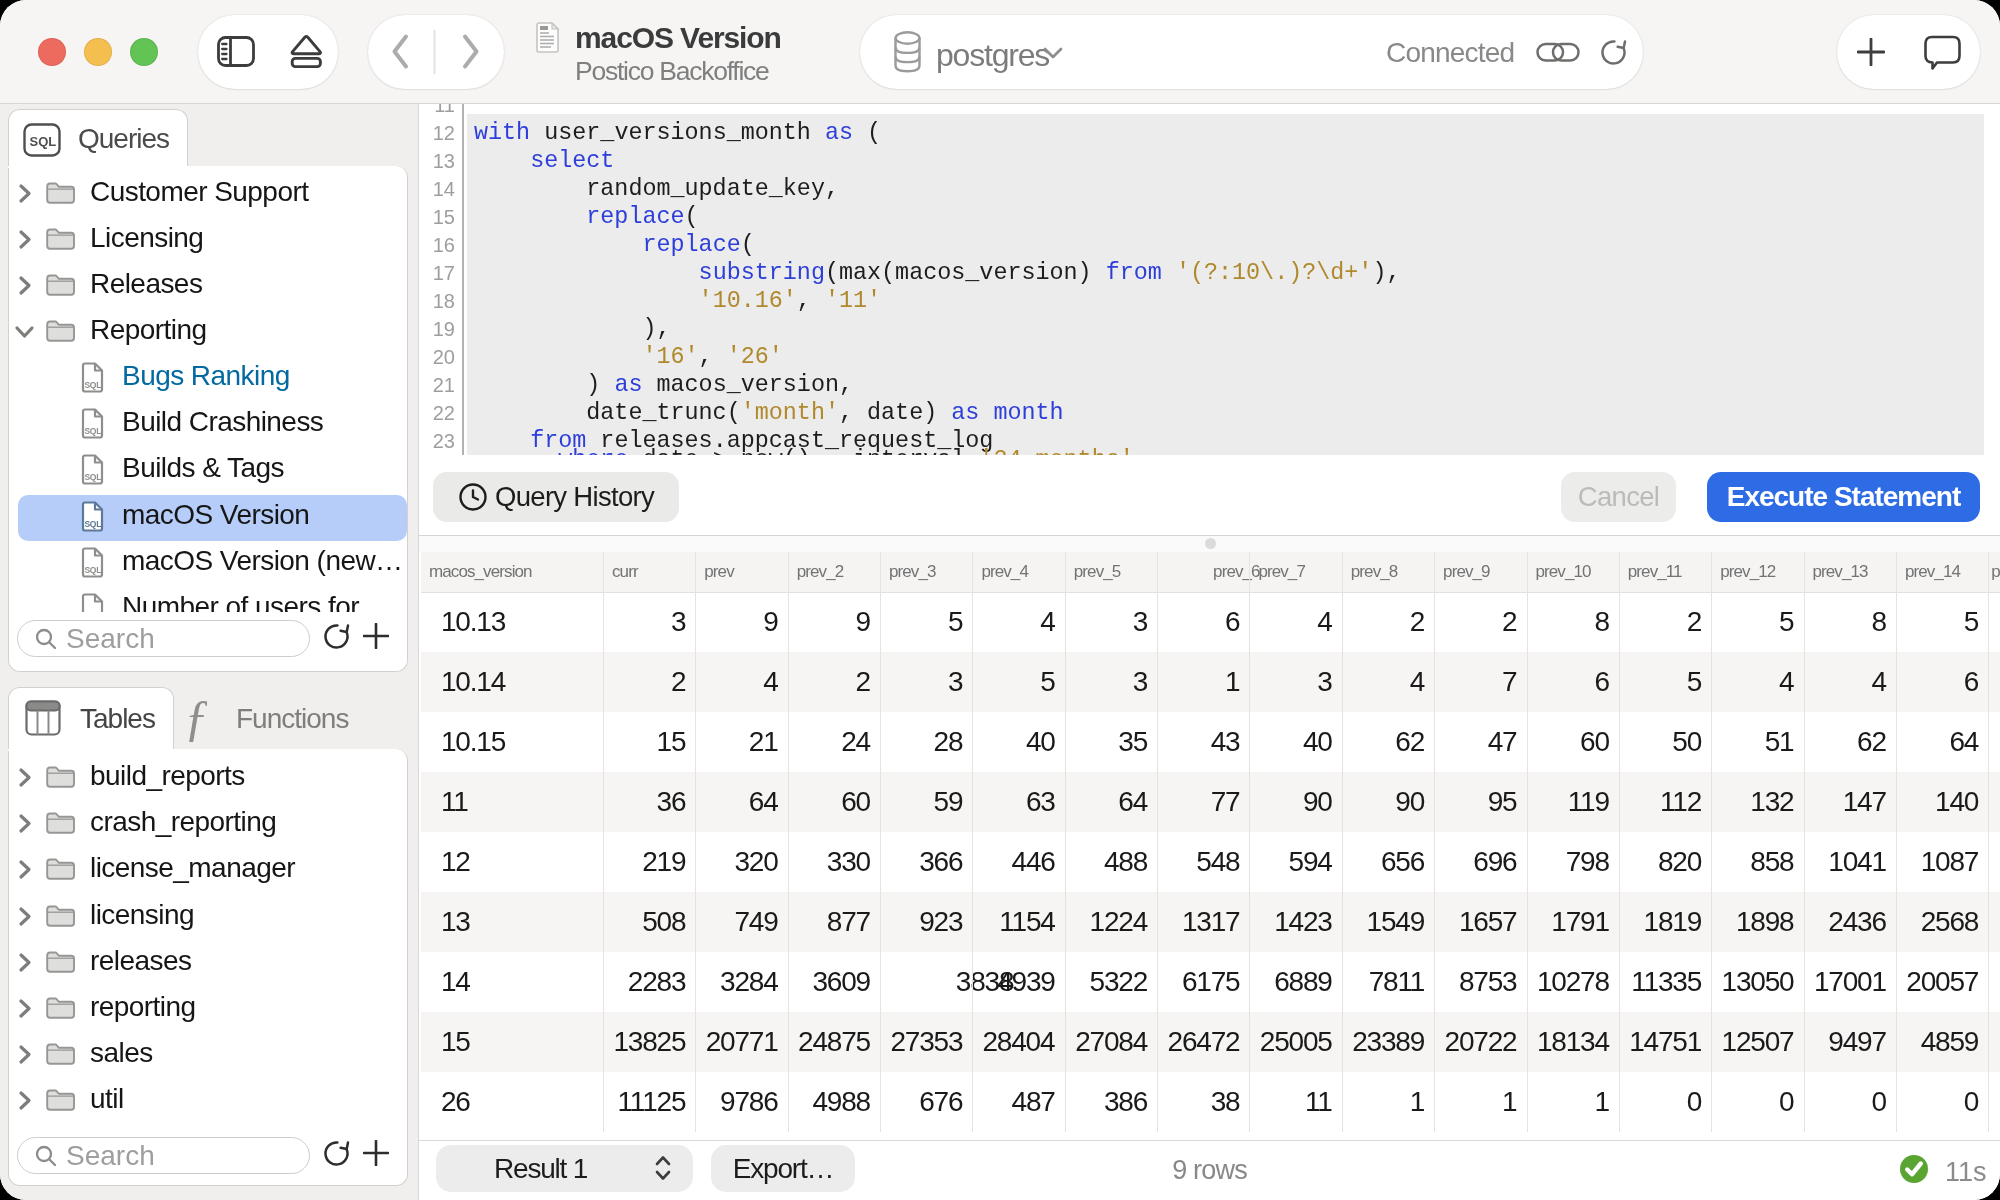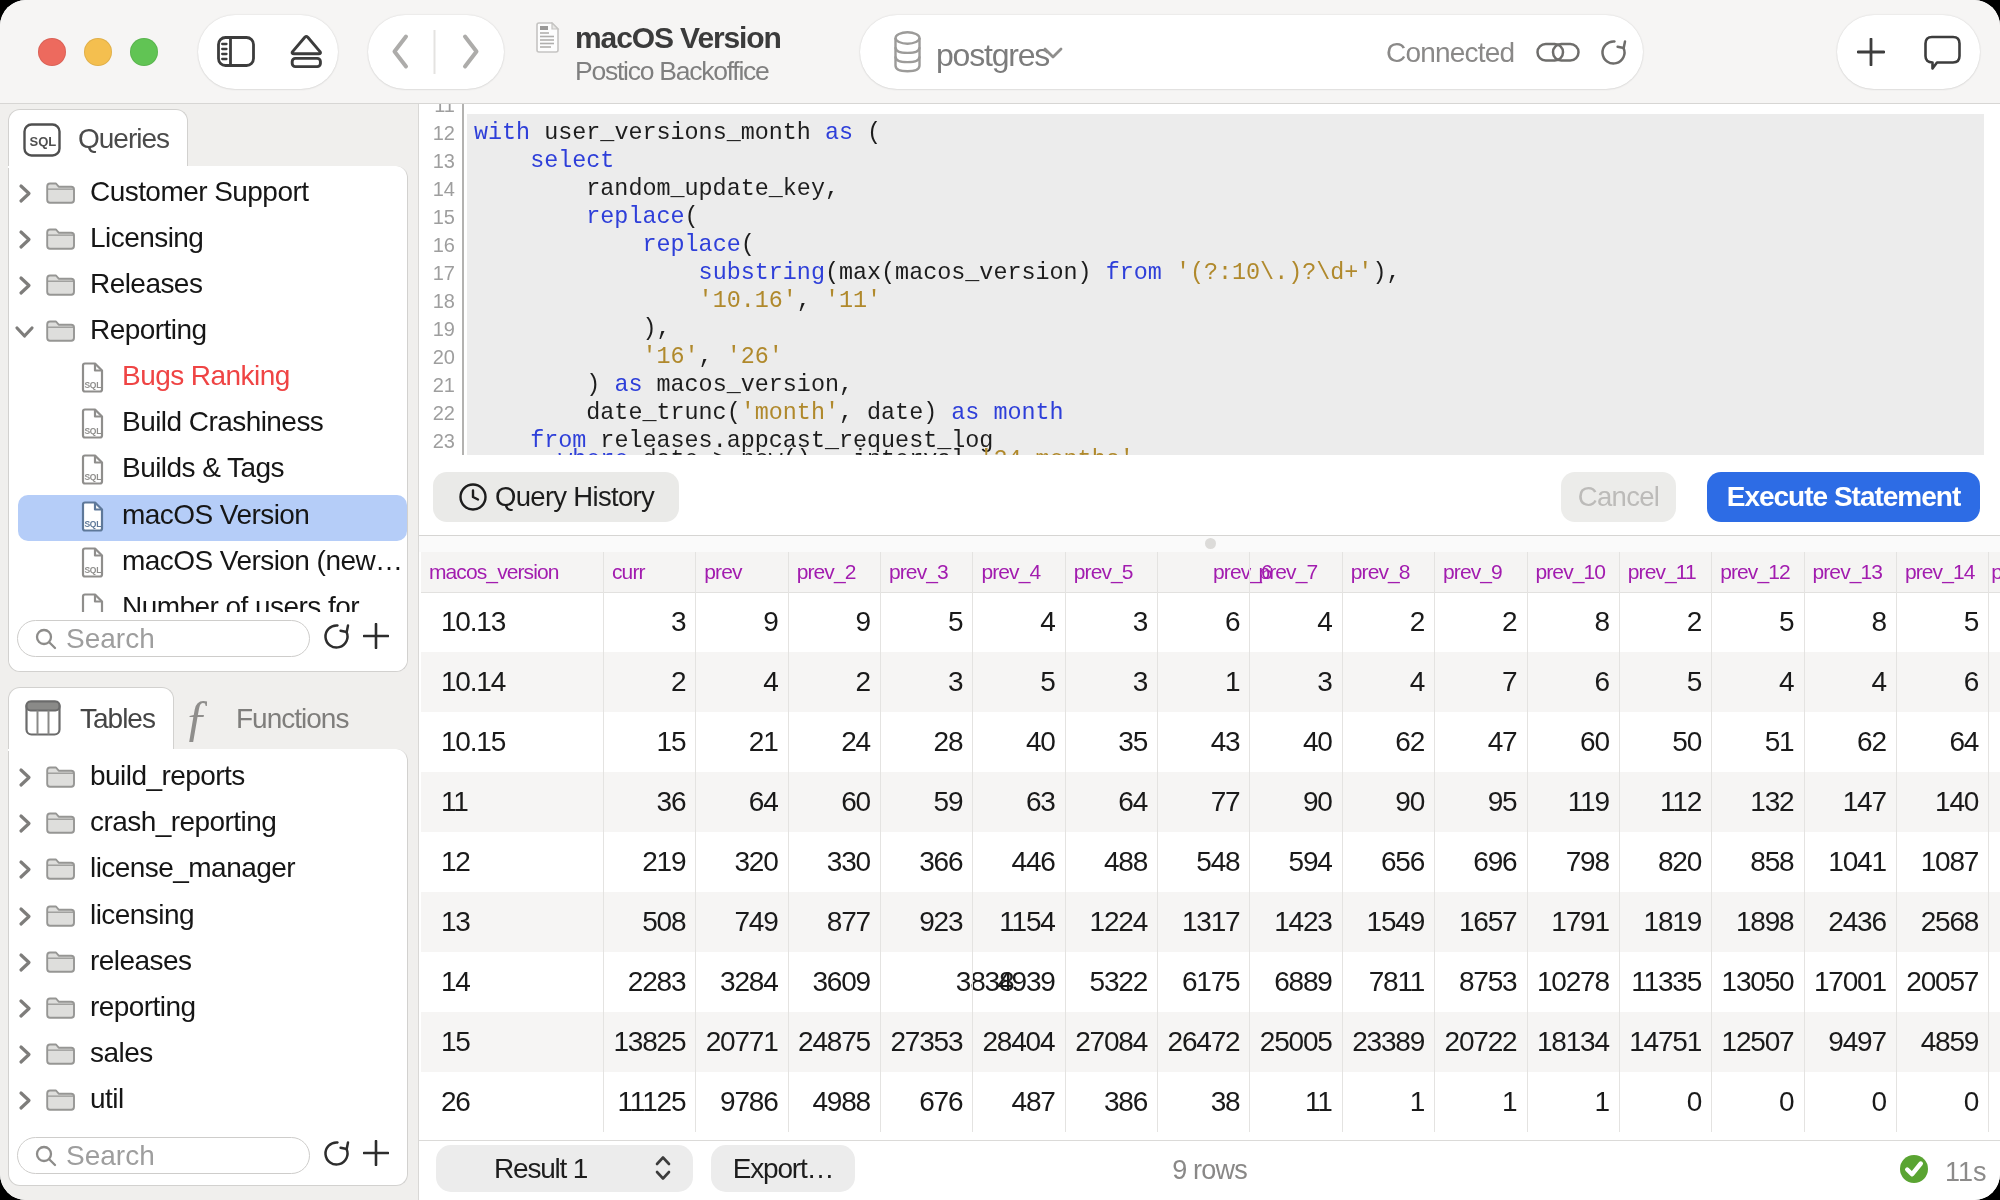--- a/index.html
+++ b/index.html
@@ -18,21 +18,21 @@
 .gut{position:absolute;left:0;top:-13.1px;width:36px;text-align:right;font-family:"Liberation Sans",sans-serif;font-size:20px;line-height:28px;color:#9e9e9e;margin:0;}
 .gutline{position:absolute;left:43px;top:0;width:2px;height:351px;background:#b3b2b0;}
 .grayblk{position:absolute;left:48px;top:9.8px;width:1517px;height:341.2px;background:#ececec;}
 .code{position:absolute;left:55px;top:15px;font-family:"Liberation Mono",monospace;font-size:23.4px;line-height:28px;color:#1d1d1d;margin:0;}
 .kw{color:#2e3fd9;}
 .st{color:#b0892c;}
 .btnrow{position:absolute;left:419px;top:455px;width:1581px;height:80px;background:#fff;}
 .btn{position:absolute;top:17px;height:50px;border-radius:14px;display:flex;align-items:center;justify-content:center;font-size:27.5px;letter-spacing:-0.7px;}
 .split{position:absolute;left:419px;top:535px;width:1581px;height:17px;background:#fafafa;border-top:1px solid #d6d5d3;box-sizing:border-box;}
 .thead{position:absolute;left:421px;top:552px;width:1579px;height:40px;background:#f5f4f3;border-bottom:1px solid #e2e1df;overflow:hidden;}
-.th{position:absolute;top:0;height:40px;display:flex;align-items:center;font-size:21px;letter-spacing:-0.9px;color:#a21caf;}
+.th{position:absolute;top:0;height:40px;display:flex;align-items:center;font-size:17px;letter-spacing:-0.9px;color:#737373;}
 .trows{position:absolute;left:421px;top:592px;width:1579px;height:540px;overflow:hidden;}
 .tr{position:absolute;left:0;width:1579px;height:60px;}
 .tr.alt{background:#f6f5f4;}
 .td{position:absolute;top:0;height:60px;display:flex;align-items:center;justify-content:flex-end;font-size:28px;letter-spacing:-1.2px;color:#1a1a1a;}
 .td.l{justify-content:flex-start;}
 .cline{position:absolute;background:#e4e3e1;width:1px;}
 .sbar{position:absolute;left:419px;top:1140px;width:1581px;height:60px;background:#fff;border-top:1px solid #dbdad8;box-sizing:border-box;}
 .sbtn{position:absolute;top:4px;height:47px;background:#ececec;border-radius:15px;display:flex;align-items:center;font-size:28px;letter-spacing:-1.2px;color:#1d1d1d;}
 </style>
 </head>
@@ -148,21 +148,21 @@
     <svg class="abs" style="left:36px;top:151px;" width="31" height="26" viewBox="0 0 31 26">
         <path d="M2.2 6.5 Q2.2 3.5 5 3.5 L11 3.5 L13.7 6.7 L26.2 6.7 Q29 6.7 29 9.5 L29 19.8 Q29 22.8 26.2 22.8 L5 22.8 Q2.2 22.8 2.2 19.8 Z" fill="#dededc" stroke="#969694" stroke-width="1.9" stroke-linejoin="round"></path>
         <path d="M2.2 9.2 L29 9.2" stroke="#969694" stroke-width="1.3" fill="none"></path>
       </svg>
     <div class="abs" style="left:81px;top:147.0px;font-size:28px;letter-spacing:-0.55px;color:#161616;white-space:nowrap;">Reporting</div>
     <svg class="abs" style="left:71px;top:195px;" width="25" height="31" viewBox="0 0 25 31">
         <path d="M3 3.5 Q3 1.5 5 1.5 L15 1.5 L22 8.5 L22 27.5 Q22 29.5 20 29.5 L5 29.5 Q3 29.5 3 27.5 Z" fill="#fff" stroke="#8f8e8c" stroke-width="2.2" stroke-linejoin="round"></path>
         <path d="M15 1.5 L15 8.5 L22 8.5" fill="none" stroke="#8f8e8c" stroke-width="2.2" stroke-linejoin="round"></path>
         <text x="4.5" y="26" font-family="Liberation Sans,sans-serif" font-size="8.5" font-weight="bold" letter-spacing="-0.3" fill="#8f8e8c">SQL</text>
       </svg>
-    <div class="abs" style="left:113px;top:193.0px;font-size:28px;letter-spacing:-0.55px;color:#ef4444;white-space:nowrap;">Bugs Ranking</div>
+    <div class="abs" style="left:113px;top:193.0px;font-size:28px;letter-spacing:-0.55px;color:#0369a1;white-space:nowrap;">Bugs Ranking</div>
     <svg class="abs" style="left:71px;top:241px;" width="25" height="31" viewBox="0 0 25 31">
         <path d="M3 3.5 Q3 1.5 5 1.5 L15 1.5 L22 8.5 L22 27.5 Q22 29.5 20 29.5 L5 29.5 Q3 29.5 3 27.5 Z" fill="#fff" stroke="#8f8e8c" stroke-width="2.2" stroke-linejoin="round"></path>
         <path d="M15 1.5 L15 8.5 L22 8.5" fill="none" stroke="#8f8e8c" stroke-width="2.2" stroke-linejoin="round"></path>
         <text x="4.5" y="26" font-family="Liberation Sans,sans-serif" font-size="8.5" font-weight="bold" letter-spacing="-0.3" fill="#8f8e8c">SQL</text>
       </svg>
     <div class="abs" style="left:113px;top:239.0px;font-size:28px;letter-spacing:-0.55px;color:#161616;white-space:nowrap;">Build Crashiness</div>
     <svg class="abs" style="left:71px;top:287px;" width="25" height="31" viewBox="0 0 25 31">
         <path d="M3 3.5 Q3 1.5 5 1.5 L15 1.5 L22 8.5 L22 27.5 Q22 29.5 20 29.5 L5 29.5 Q3 29.5 3 27.5 Z" fill="#fff" stroke="#8f8e8c" stroke-width="2.2" stroke-linejoin="round"></path>
         <path d="M15 1.5 L15 8.5 L22 8.5" fill="none" stroke="#8f8e8c" stroke-width="2.2" stroke-linejoin="round"></path>
         <text x="4.5" y="26" font-family="Liberation Sans,sans-serif" font-size="8.5" font-weight="bold" letter-spacing="-0.3" fill="#8f8e8c">SQL</text>

